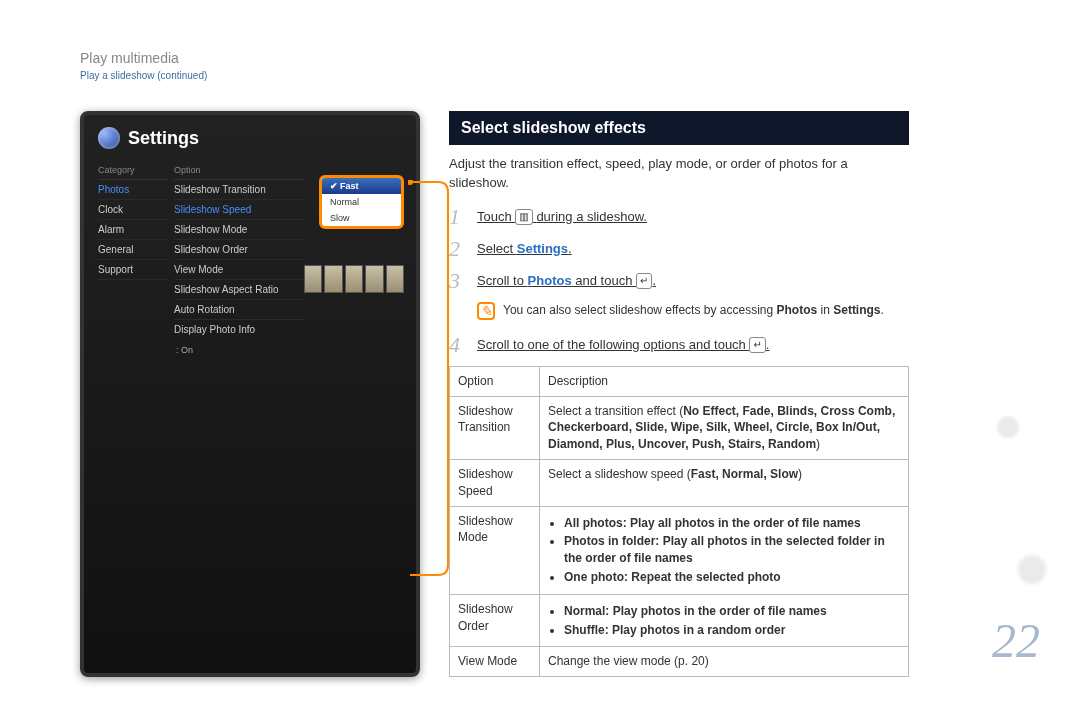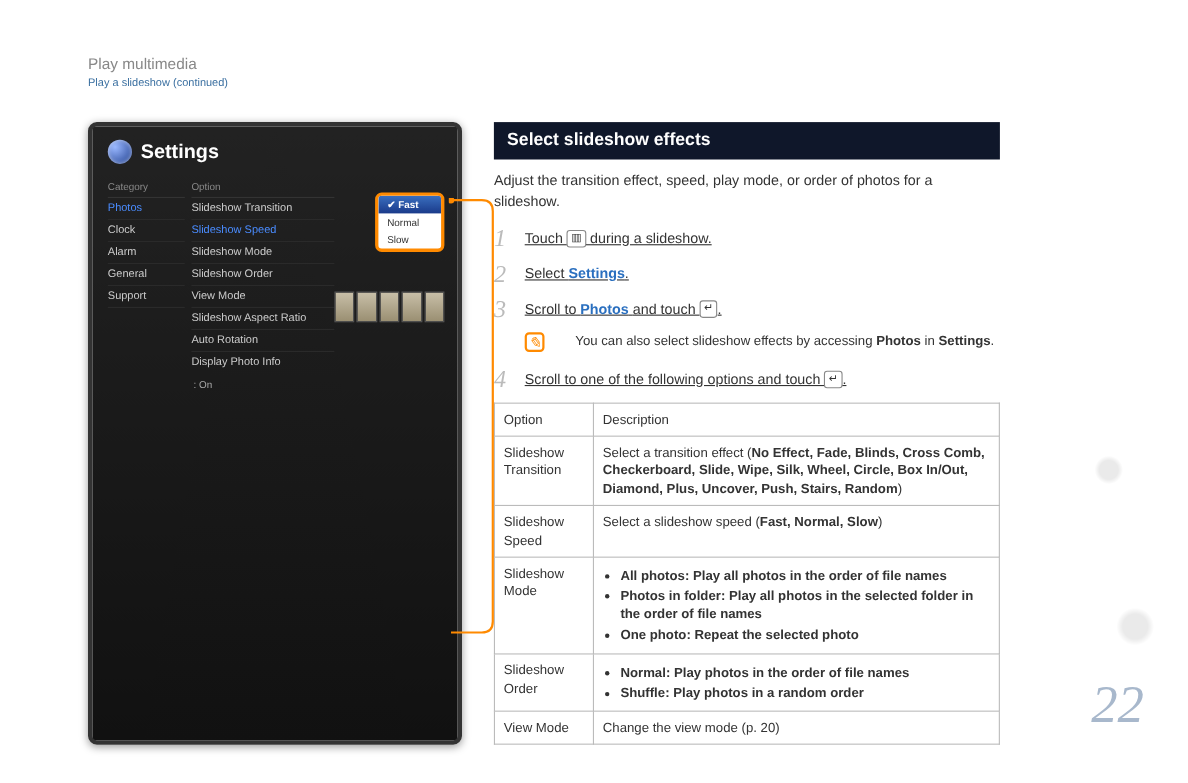--- a/index.html
+++ b/index.html
@@ -72,21 +72,21 @@
     font-size: 10px;
     color: #ccc;
     padding: 4px 0;
     border-bottom: 1px solid #2a2a2a;
   }
   .dev-cat.active, .dev-opt.active { color: #4a8cff; }
   .dev-popup {
     position: absolute;
     top: 60px;
     right: 12px;
-    width: 63px;
+    width: 85px;
     background: #fff;
     border: 3px solid #ff8a00;
     border-radius: 6px;
     overflow: hidden;
     font-size: 10px;
   }
   .popup-item {
     padding: 3px 8px;
     color: #333;
     font-size: 9px;
@@ -171,21 +171,21 @@
     width: 18px; height: 18px;
     border: 2px solid #ff8a00;
     border-radius: 4px;
     color: #ff8a00;
     font-size: 14px;
     text-align: center;
     line-height: 14px;
     font-style: italic;
     flex-shrink: 0;
   }
-  .note-text { flex: 1; margin-left: 20px; }
+  .note-text { flex: 1; }
   table.opts {
     border-collapse: collapse;
     width: 100%;
     font-size: 12px;
     margin-top: 6px;
   }
   .opts th, .opts td {
     border: 1px solid #bbb;
     padding: 6px 8px;
     text-align: left;

